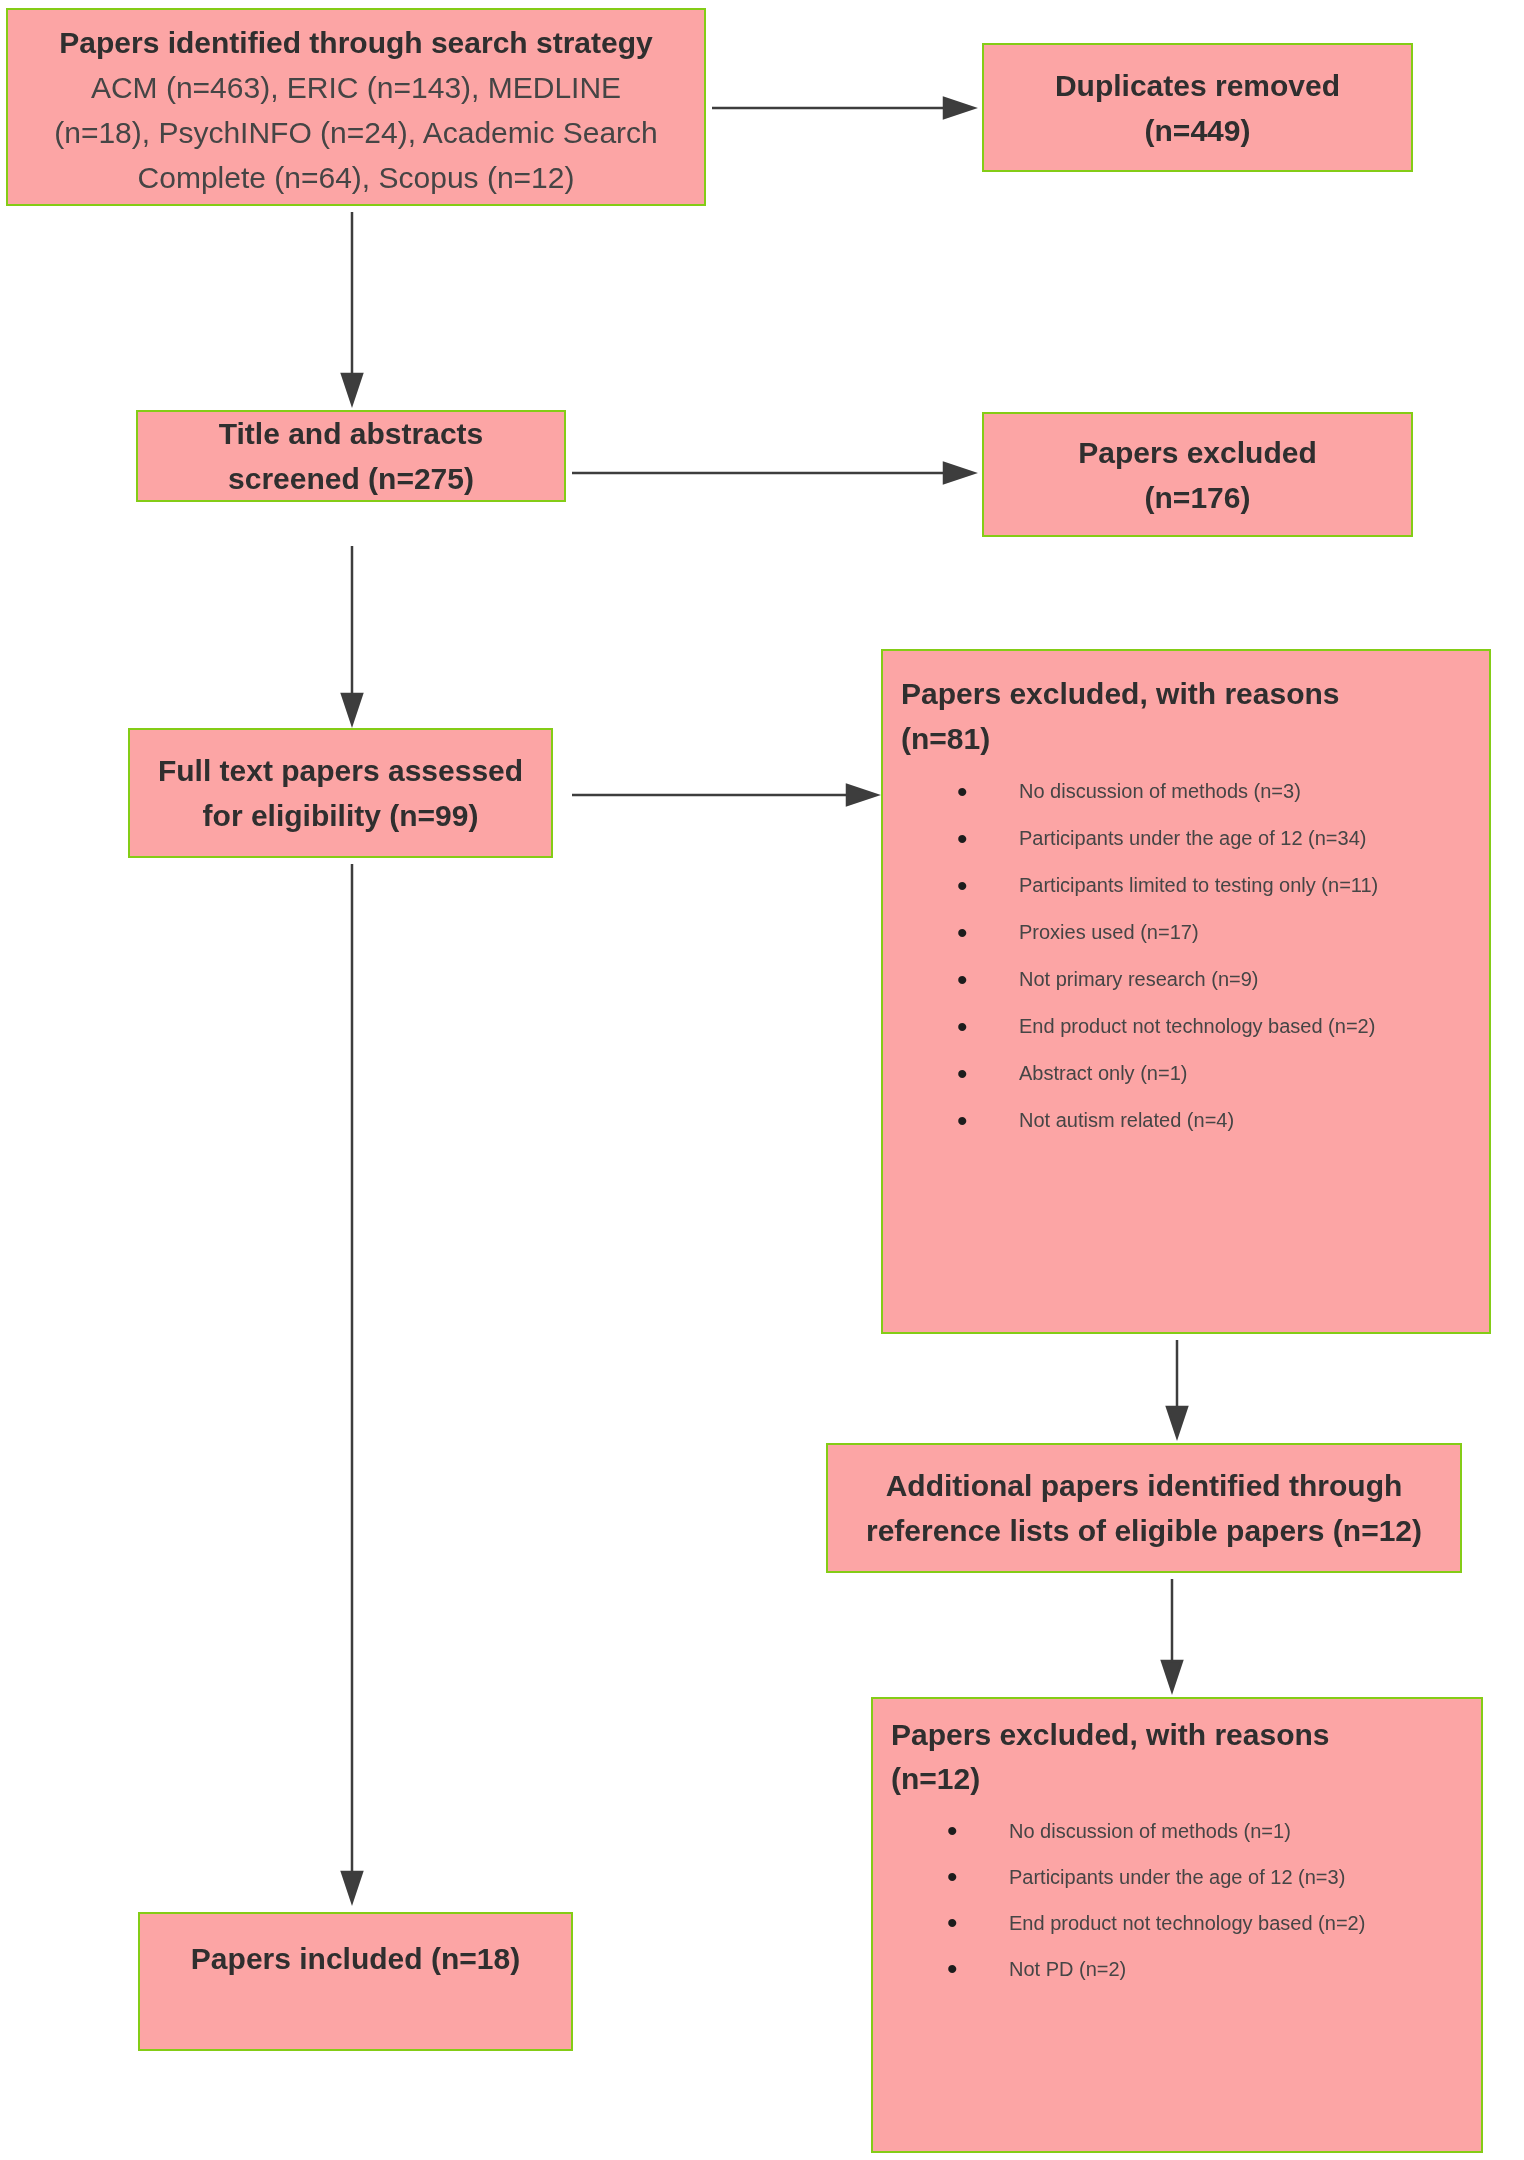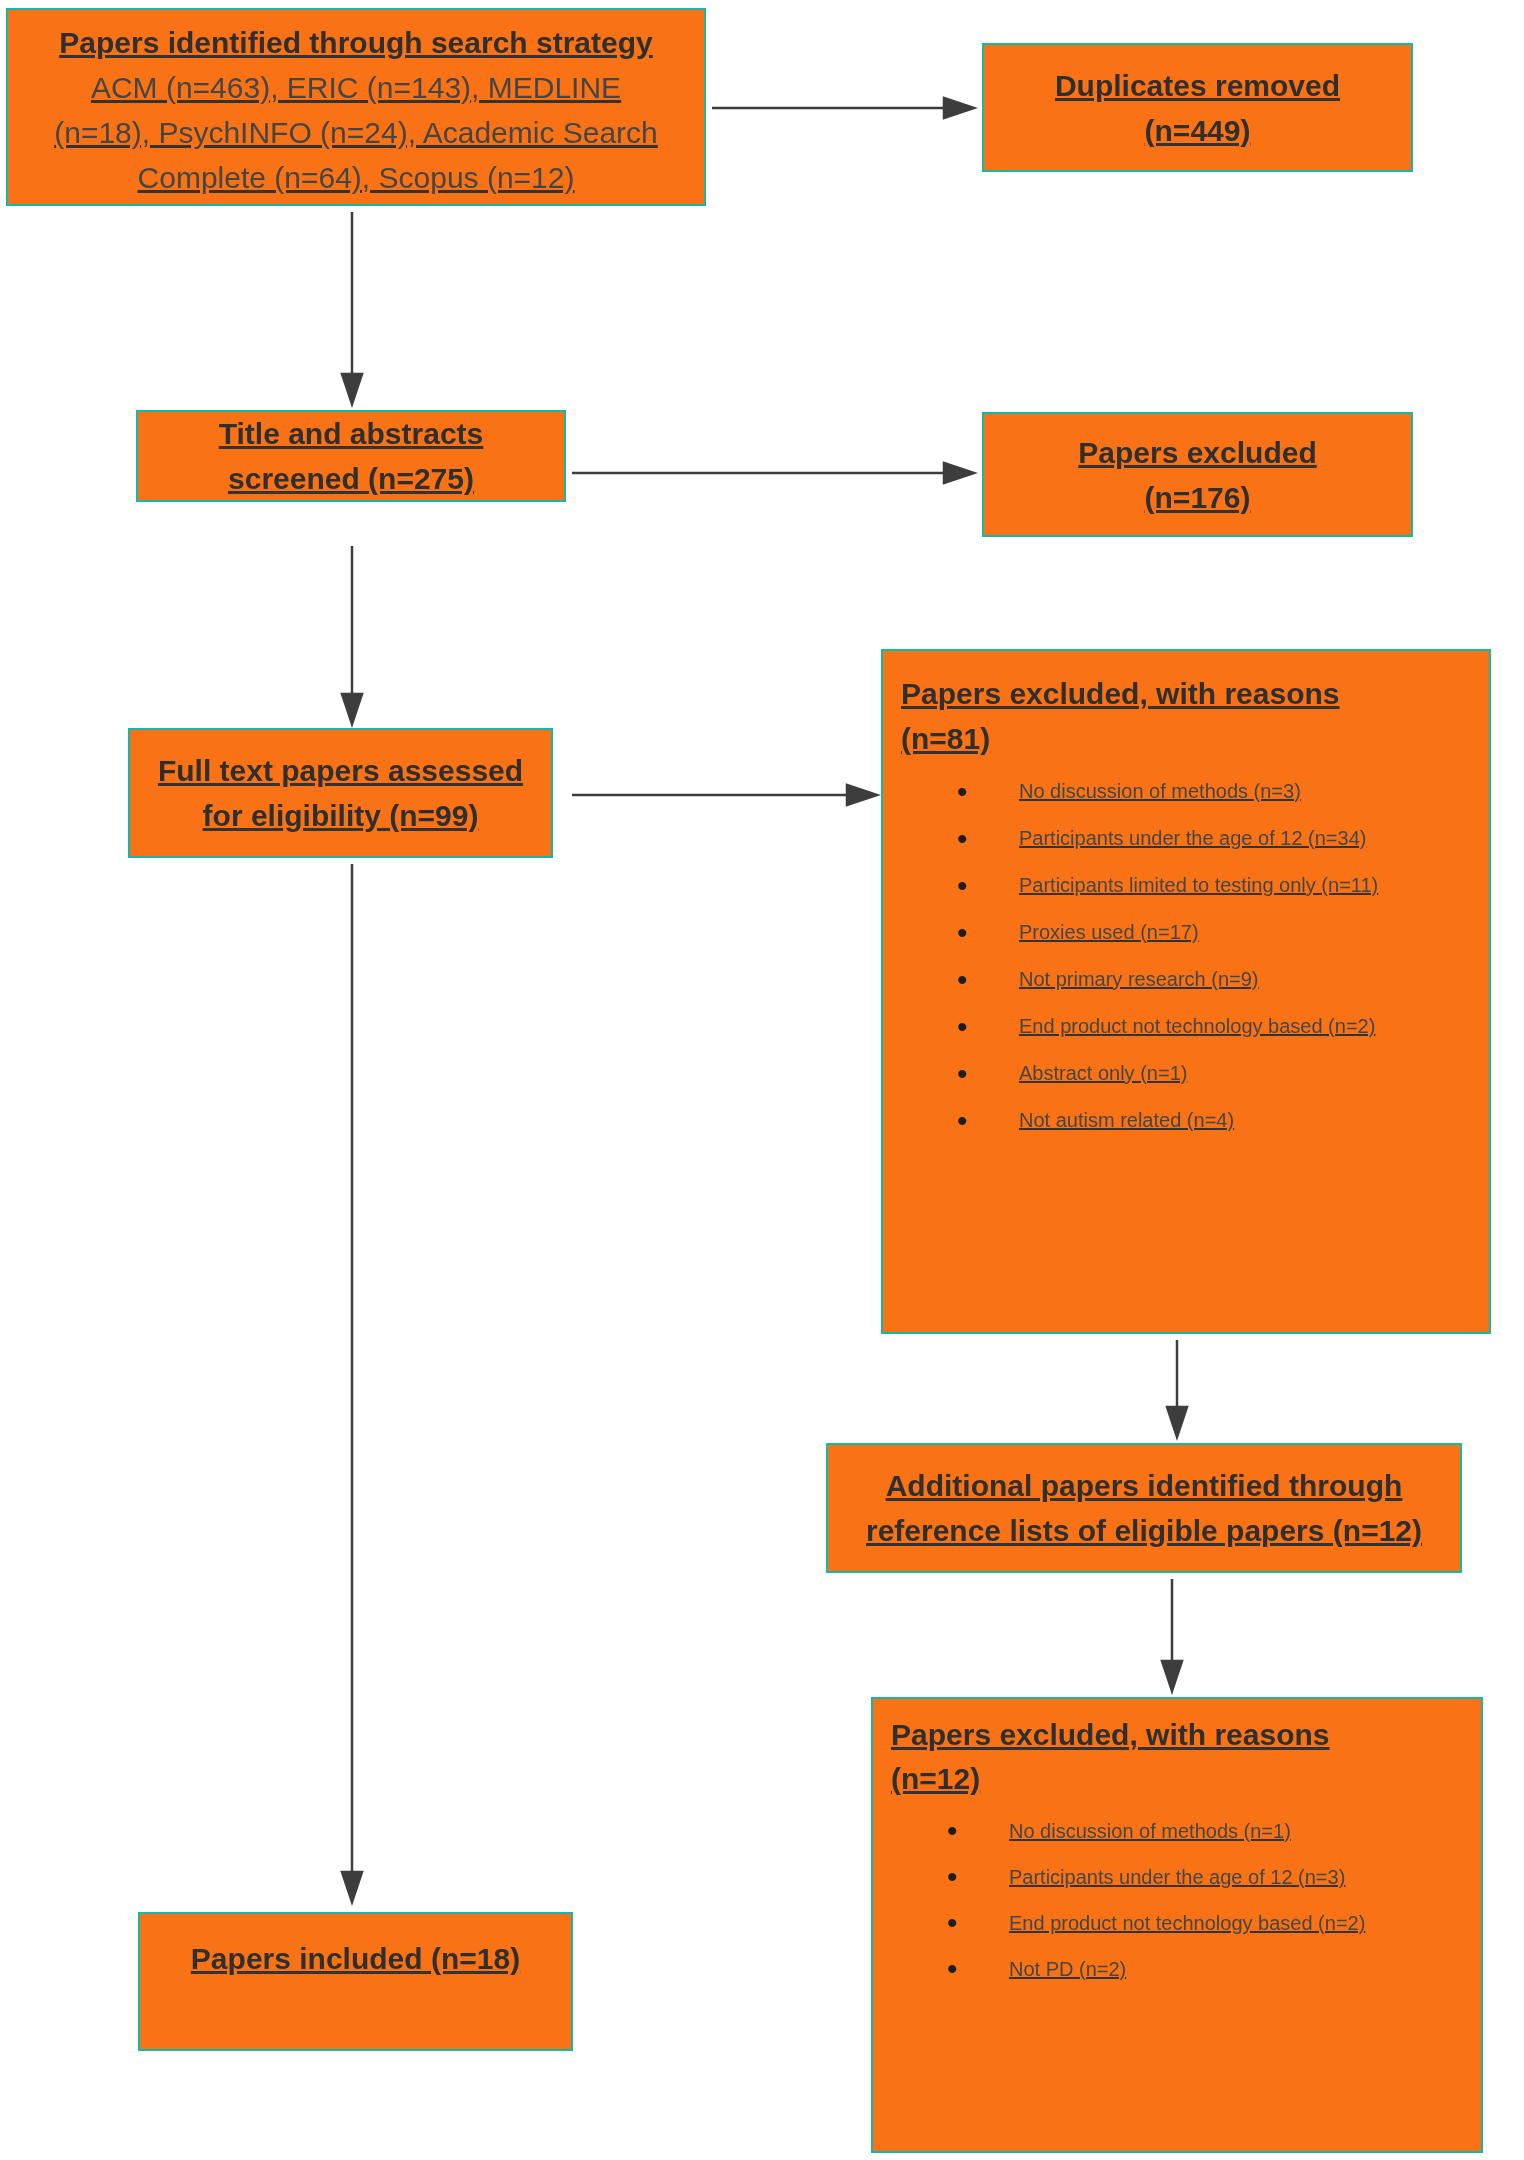--- a/index.html
+++ b/index.html
@@ -11,24 +11,23 @@
     position: relative;
     width: 1524px;
     height: 2160px;
     background: #ffffff;
     font-family: "Liberation Sans", "DejaVu Sans", sans-serif;
     color: #333333;
     overflow: hidden;
   }
   .box {
     position: absolute;
-    background: #f97316;
-    border: 2px solid #14b8a6;
+    background: #fca5a5;
+    border: 2px solid #84cc16;
     box-sizing: border-box;
-    text-decoration: underline;
   }
   .center-box {
     display: flex;
     flex-direction: column;
     align-items: center;
     justify-content: center;
     text-align: center;
   }
   .line {
     white-space: nowrap;

